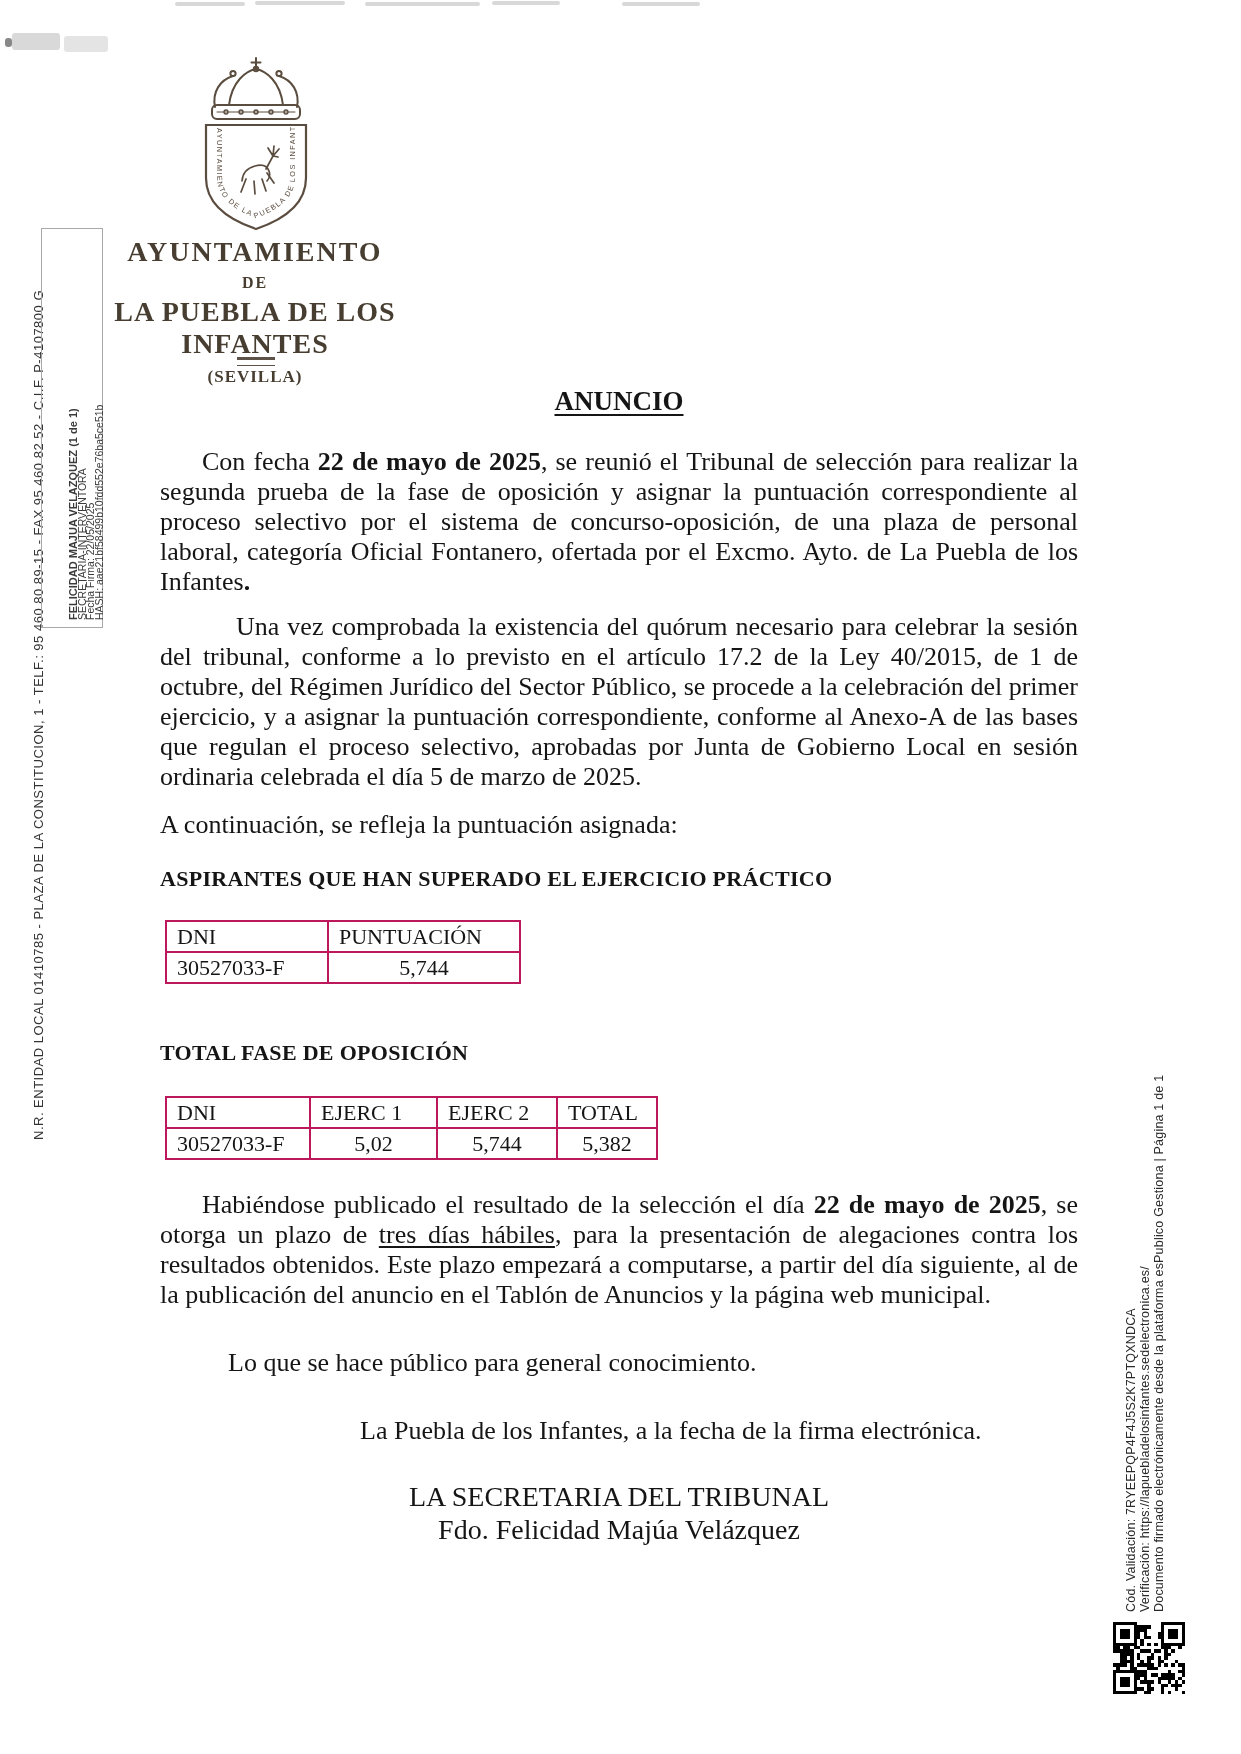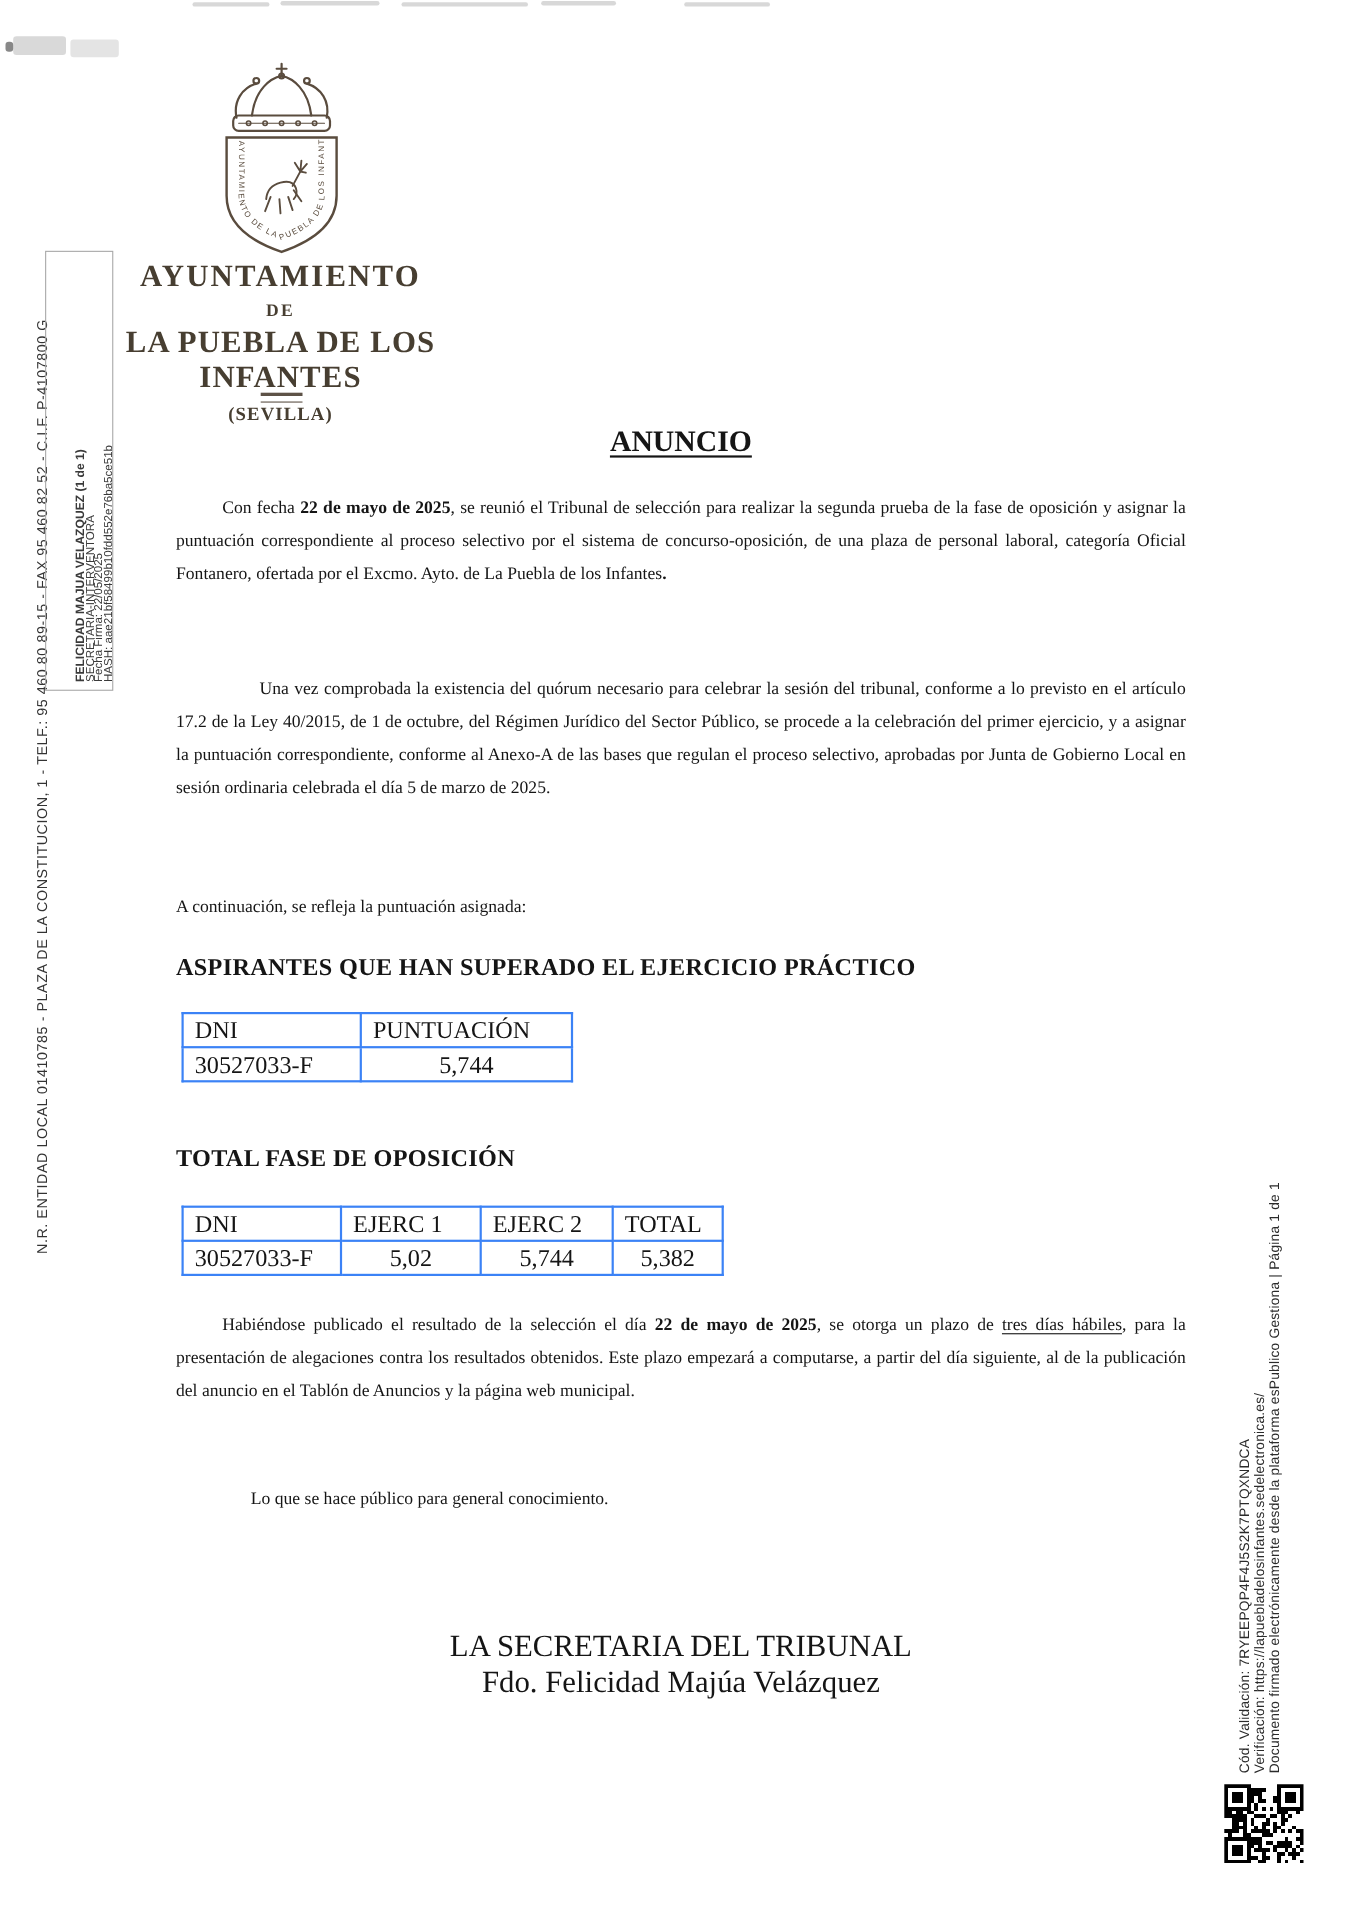--- a/index.html
+++ b/index.html
@@ -24,27 +24,27 @@
   .vert{position:absolute;transform-origin:0 0;transform:rotate(-90deg);white-space:nowrap;
         font-family:"Liberation Sans",sans-serif;}
   .entity-line{left:31px;top:1140px;font-size:13px;letter-spacing:.5px;color:#333;}
   .stamp-box{position:absolute;left:41px;top:228px;width:60px;height:398px;border:1.5px solid #a8a8a8;}
   .stamp-text{left:69px;top:620px;font-size:10.5px;line-height:8.5px;color:#3a3a3a;width:300px;}
   .stamp-text .b{font-weight:700;font-size:11px;}
   
   .doc-title{position:absolute;left:160px;width:918px;top:386px;text-align:center;
              font-size:27px;font-weight:700;}
   .doc-title span{text-decoration:underline;text-underline-offset:4px;}
-  .para{position:absolute;left:160px;width:918px;font-size:16px;line-height:30px;
+  .para{position:absolute;left:160px;width:918px;font-size:26px;line-height:30px;
         text-align:justify;}
   .bold{font-weight:700;}
   .bold-u{font-weight:400;text-decoration:underline;text-underline-offset:3px;}
   .sect-head{position:absolute;left:160px;font-size:22px;font-weight:700;letter-spacing:.3px;}
   table.doc{position:absolute;border-collapse:collapse;font-size:22px;}
-  table.doc th,table.doc td{border:2px solid #3b82f6;font-weight:400;padding:1px 10px;line-height:27px;}
+  table.doc th,table.doc td{border:2px solid #be185d;font-weight:400;padding:1px 10px;line-height:27px;}
   table.doc th{text-align:left;}
   td.c{text-align:center;}
   .sig-block{position:absolute;left:160px;width:918px;top:1480px;text-align:center;
              font-size:28px;line-height:33px;}
   
   .rline{font-size:12.5px;color:#2a2a2a;letter-spacing:.2px;}
   .qr{position:absolute;left:1113px;top:1622px;width:72px;height:72px;}
 </style>
 </head>
 <body>
@@ -145,20 +145,21 @@
       <td class="c">5,744</td>
       <td class="c">5,382</td>
     </tr>
   </tbody>
     </table>
 
   <div class="para" style="top:1190px;text-indent:42px;"><span>Habiéndose publicado el resultado de la selección el día </span><span class="bold">22 de mayo de 2025</span><span>, se otorga un plazo de </span><span class="bold-u">tres días hábiles</span><span>, para la presentación de alegaciones contra los resultados obtenidos. Este plazo empezará a computarse, a partir del día siguiente, al de la publicación del anuncio en el Tablón de Anuncios y la página web municipal.</span></div>
 
   <div class="para" style="top:1348px;text-align:left;text-indent:68px;">Lo que se hace público para general conocimiento.</div>
 
+  <div class="para" style="top:1416px;text-align:left;text-indent:200px;">La Puebla de los Infantes, a la fecha de la firma electrónica.</div>
 
   <div class="sig-block">
     <div>LA SECRETARIA DEL TRIBUNAL</div>
     <div>Fdo. Felicidad Majúa Velázquez</div>
   </div>
 
   <div class="vert rline" style="left:1124px;top:1612px;">Cód. Validación: 7RYEEPQP4F4J5S2K7PTQXNDCA</div>
   <div class="vert rline" style="left:1138px;top:1612px;">Verificación: https://lapuebladelosinfantes.sedelectronica.es/</div>
   <div class="vert rline" style="left:1152px;top:1612px;">Documento firmado electrónicamente desde la plataforma esPublico Gestiona | Página 1 de 1</div>
 

